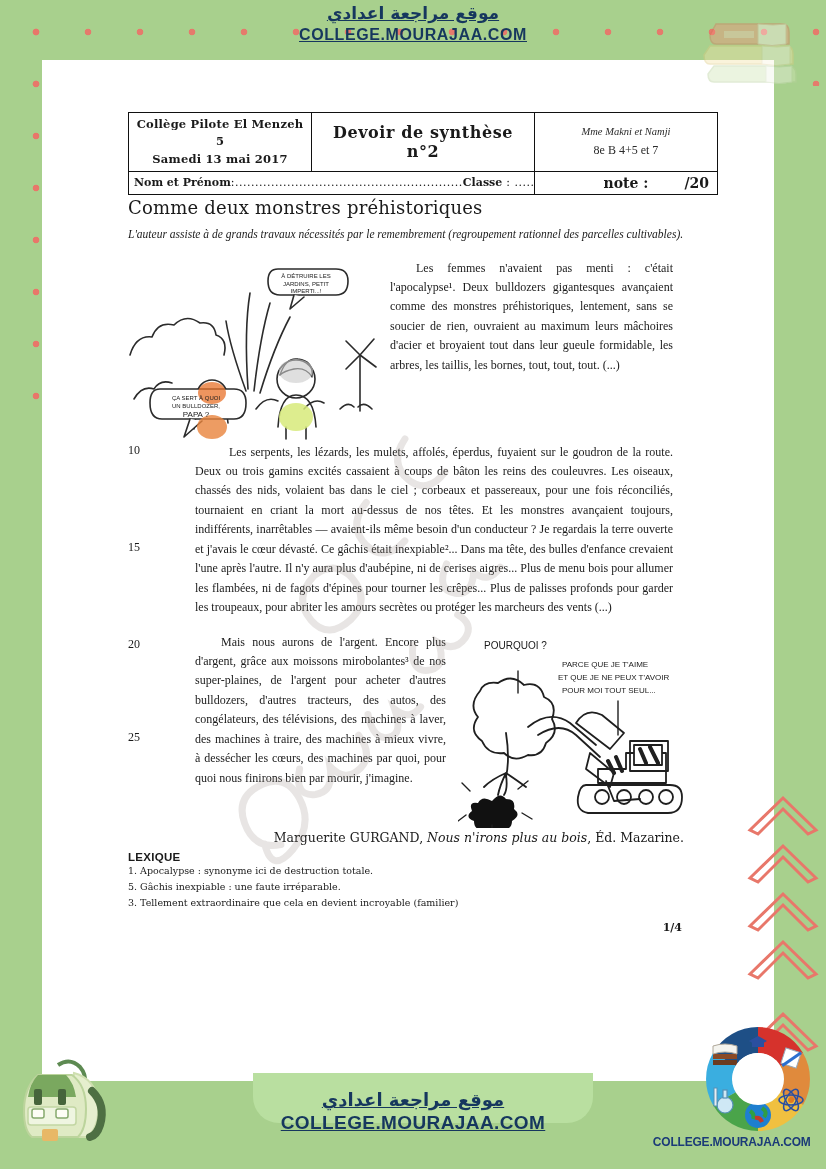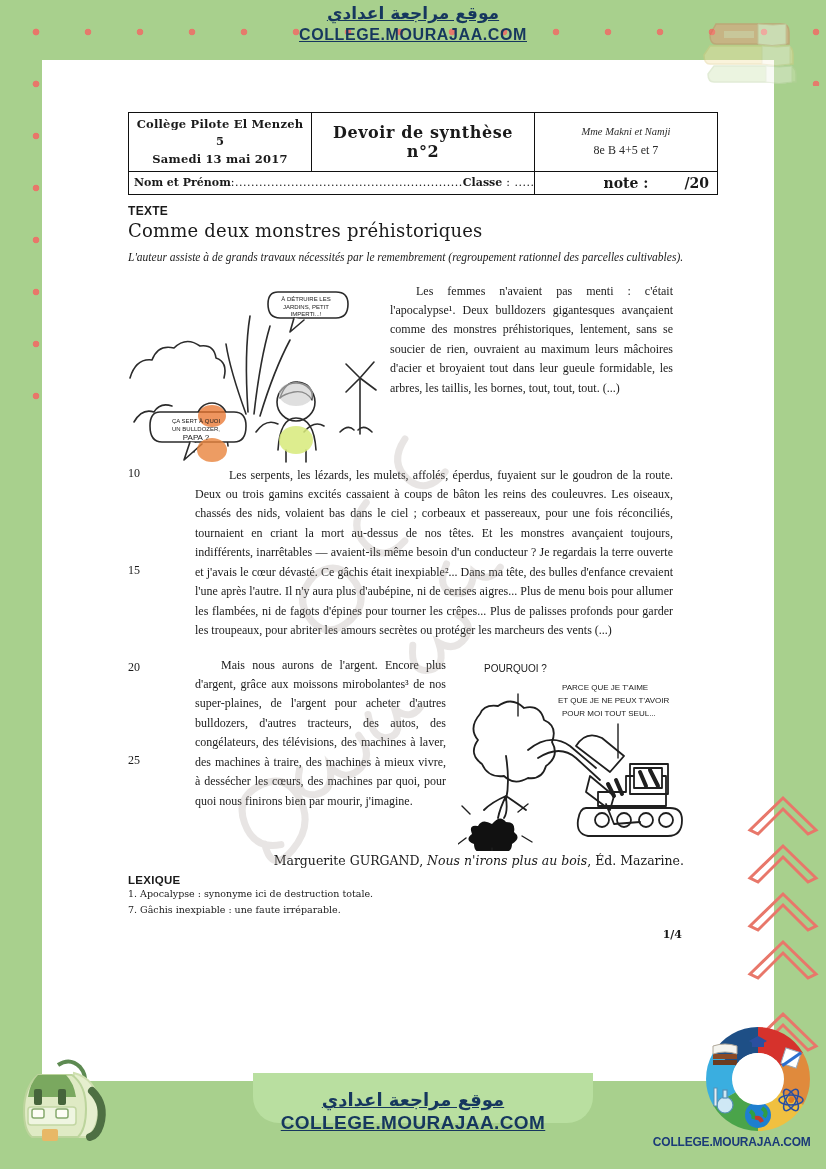--- a/index.html
+++ b/index.html
@@ -331,21 +331,20 @@
         <span>Nom et Prénom</span><span class="dots">:.........................................................</span><span>Classe</span><span class="dots"> : ..........</span>
       </td>
       <td class="cell-note">
         <span>note :</span>
         <span class="slash">/20</span>
       </td>
     </tr>
   </tbody>
     </table>
 
-  <div class="label-texte">TEXTE</div>
   <div class="doc-title">Comme deux monstres préhistoriques</div>
   <div class="chapeau">L'auteur assiste à de grands travaux nécessités par le remembrement (regroupement rationnel des parcelles cultivables).</div>
 
   <div class="body-wrap">
     <svg class="cartoon1" viewBox="0 0 252 182">
       <g fill="none" stroke="#2b2b2b" stroke-width="1.6" stroke-linecap="round" stroke-linejoin="round">
 
         <path d="M2 96 q6 -20 22 -18 q6 -16 22 -12 q12 -12 26 -2 q14 -2 16 12 q12 4 8 20"></path>
         <path d="M6 140 q8 -14 20 -10 q6 -10 18 -6"></path>
         <path d="M128 150 q10 -14 22 -8"></path>
@@ -443,21 +442,22 @@
     <p class="para-just">Mais nous aurons de l'argent. Encore plus d'argent, grâce aux moissons mirobolantes³ de nos super-plaines, de l'argent pour acheter d'autres bulldozers, d'autres tracteurs, des autos, des congélateurs, des télévisions, des machines à laver, des machines à traire, des machines à mieux vivre, à dessécher les cœurs, des machines par quoi, pour quoi nous finirons bien par mourir, j'imagine.</p>
   </div>
 
   <div class="src">
     <span>Marguerite GURGAND,</span>
     <i>Nous n'irons plus au bois</i><span>, Éd. Mazarine.</span>
   </div>
 
   <div class="lex-h">LEXIQUE</div>
   <div class="lex-item">1. Apocalypse : synonyme ici de destruction totale.</div>
-  <div class="lex-item">7. Gâchis inexpiable : une faute irréparable.</div>
+  <div class="lex-item">5. Gâchis inexpiable : une faute irréparable.</div>
+  <div class="lex-item">3. Tellement extraordinaire que cela en devient incroyable (familier)</div>
 
   <div class="pagenum">1/4</div>
 </div>
 
 <svg class="watermark" viewBox="0 0 470 650">
   <g fill="none" stroke="#9a8f88" stroke-width="7" stroke-linecap="round" opacity=".75" transform="rotate(-28 235 325)" font-family="'Liberation Serif', serif">
     <path d="M40 470 q-26 -8 -22 -36 q4 -28 34 -26 q26 2 26 30 q0 30 -30 42 q-30 12 -22 -18"></path>
     <path d="M92 412 q-18 22 2 30 q18 6 26 -18 q6 22 26 16 q18 -6 14 -30"></path>
     <path d="M178 396 q-8 26 8 30 q14 4 18 -22 q8 18 24 10"></path>
     <path d="M250 356 q-16 24 4 30 q16 4 20 -20 q10 16 26 8 q14 -8 4 -24"></path>

